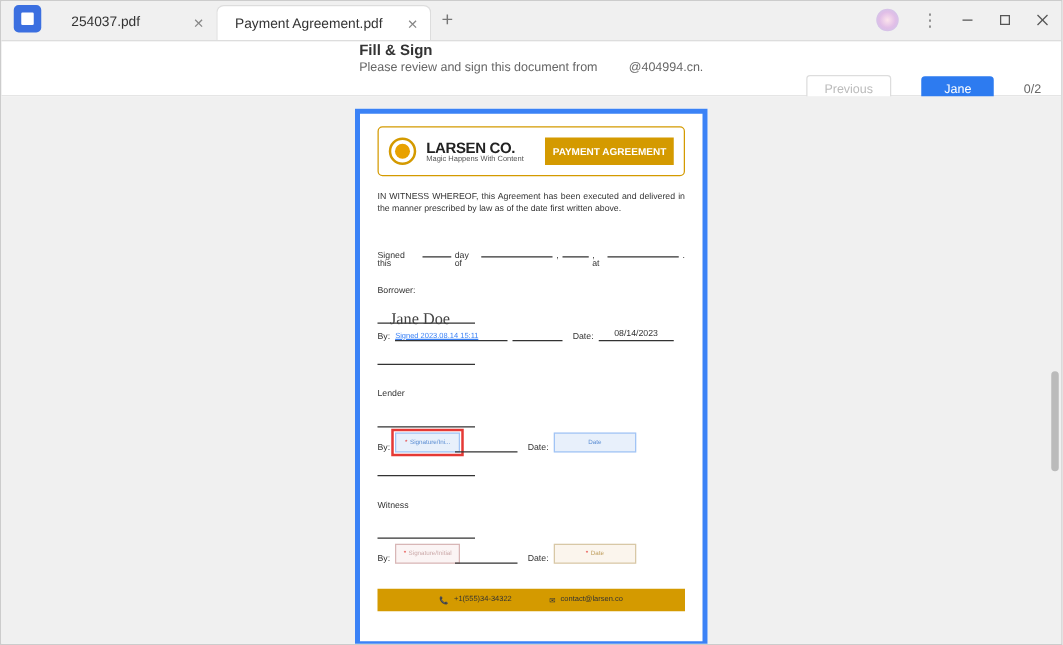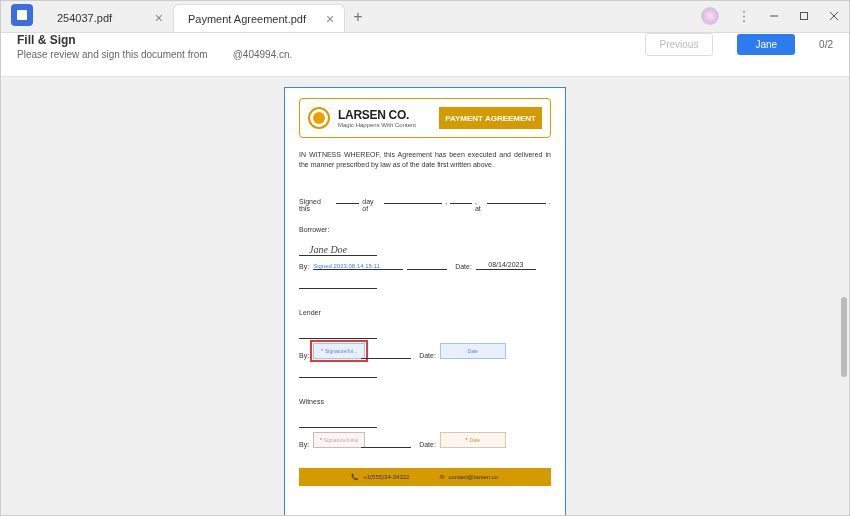--- a/index.html
+++ b/index.html
@@ -10,51 +10,51 @@
     .app-icon-inner { width: 10px; height: 10px; background: #fff; border-radius: 1px; }
     .tab { height: 28px; padding: 0 10px 0 14px; display: flex; align-items: center; font-size: 11px; color: #333; background: #f0f0f0; border-top-left-radius: 6px; border-top-right-radius: 6px; cursor: pointer; margin-bottom: 0; min-width: 130px; gap: 20px; }
     .tab.active { background: #fff; border: 1px solid #ddd; border-bottom: none; }
     .tab-close { color: #888; font-size: 14px; margin-left: auto; }
     .new-tab { padding: 4px 8px; color: #777; font-size: 16px; align-self: center; cursor: pointer; }
     .window-controls { margin-left: auto; display: flex; align-items: center; gap: 0; height: 32px; }
     .ai-icon { width: 18px; height: 18px; border-radius: 50%; background: radial-gradient(circle, #fce4ec, #e1bee7, #c5cae9); margin-right: 10px; }
     .wc-more { color: #888; padding: 0 8px; font-size: 14px; }
     .wc-btn { width: 30px; height: 28px; display: flex; align-items: center; justify-content: center; color: #555; cursor: pointer; }
     
-    .header-bar { height: 44px; display: flex; align-items: flex-start; padding: 0 16px; border-bottom: 1px solid #e5e5e5; }
+    .header-bar { height: 44px; display: flex; align-items: center; padding: 0 16px; border-bottom: 1px solid #e5e5e5; flex-direction: column; }
     .header-left { display: flex; flex-direction: column; gap: 2px; }
     .header-title { font-size: 12px; font-weight: 600; color: #333; }
     .header-sub { font-size: 10px; color: #666; }
     .header-right { margin-left: auto; display: flex; align-items: center; gap: 24px; }
     .btn-prev { font-size: 10px; padding: 5px 14px; border: 1px solid #ddd; border-radius: 3px; background: #fff; color: #bbb; cursor: pointer; }
     .btn-next { font-size: 10px; padding: 5px 18px; border-radius: 3px; background: #2d7bf0; color: #fff; border: none; cursor: pointer; }
     .page-counter { font-size: 10px; color: #666; }
     
     .workspace { position: relative; height: 440px; background: #f0f0f0; display: flex; justify-content: center; padding-top: 10px; }
     
     .sign-arrow { position: absolute; left: 192px; top: 265px; width: 72px; height: 28px; background: #f5b82e; display: flex; align-items: center; justify-content: center; font-size: 11px; color: #333; font-weight: 500; clip-path: polygon(0 0, 80% 0, 100% 50%, 80% 100%, 0 100%); }
     
-    .doc-page { width: 282px; background: #fff; border: 1px solid #3b82f6; padding: 10px 14px; font-size: 7px; color: #333; position: relative; }
+    .doc-page { width: 282px; background: #fff; border: 4px solid #3b82f6; padding: 10px 14px; font-size: 7px; color: #333; position: relative; }
     
     .doc-header { display: flex; gap: 8px; border: 1px solid #d49a00; border-radius: 4px; padding: 8px; align-items: center; }
     .logo-circle { width: 22px; height: 22px; border-radius: 50%; border: 2px solid #d49a00; display: flex; align-items: center; justify-content: center; flex-shrink: 0; }
     .logo-dot { width: 12px; height: 12px; border-radius: 50%; background: #e8a100; }
     .company-name { font-size: 12px; font-weight: 900; color: #222; letter-spacing: -0.3px; }
     .company-tag { font-size: 6px; color: #555; }
     .doc-type-badge { background: #d49a00; color: #fff; font-weight: 700; font-size: 8px; padding: 6px 6px; margin-left: auto; align-self: stretch; display: flex; align-items: center; }
     
     .witness-text { font-size: 7px; color: #333; margin-top: 12px; text-align: justify; line-height: 1.4; }
     
     .signed-line { margin-top: 28px; font-size: 7px; display: flex; gap: 3px; align-items: baseline; }
     .underline { border-bottom: 0.5px solid #333; display: inline-block; }
     
     .role-label { font-size: 7px; margin-top: 14px; }
     
     .role-line { border-top: 0.5px solid #333; width: 78px; margin-top: 22px; position: relative; }
-    .role-line-val { position: absolute; top: -12px; left: 10px; font-size: 10px; font-family: cursive; color: #444; font-style: italic; }
+    .role-line-val { position: absolute; top: -12px; left: 10px; font-size: 13px; font-family: cursive; color: #444; }
     
     .by-row { display: flex; align-items: flex-end; gap: 4px; margin-top: 4px; font-size: 7px; }
     .by-sig { width: 90px; border-bottom: 0.5px solid #333; height: 10px; display: flex; align-items: flex-end; }
     .sig-link { color: #3b82f6; font-size: 6px; text-decoration: underline; white-space: nowrap; overflow: hidden; }
     .date-lbl { margin-left: 4px; }
     .date-val { width: 60px; border-bottom: 0.5px solid #333; height: 10px; text-align: center; font-size: 7px; display: flex; align-items: center; justify-content: center; }
     
     .print-line { border-top: 0.5px solid #333; width: 78px; margin-top: 18px; }
     
     .sig-field { border: 1.5px solid #a1c4f5; background: #e8f0fb; width: 52px; height: 16px; display: flex; align-items: center; justify-content: center; font-size: 5px; color: #5a8dd3; }

